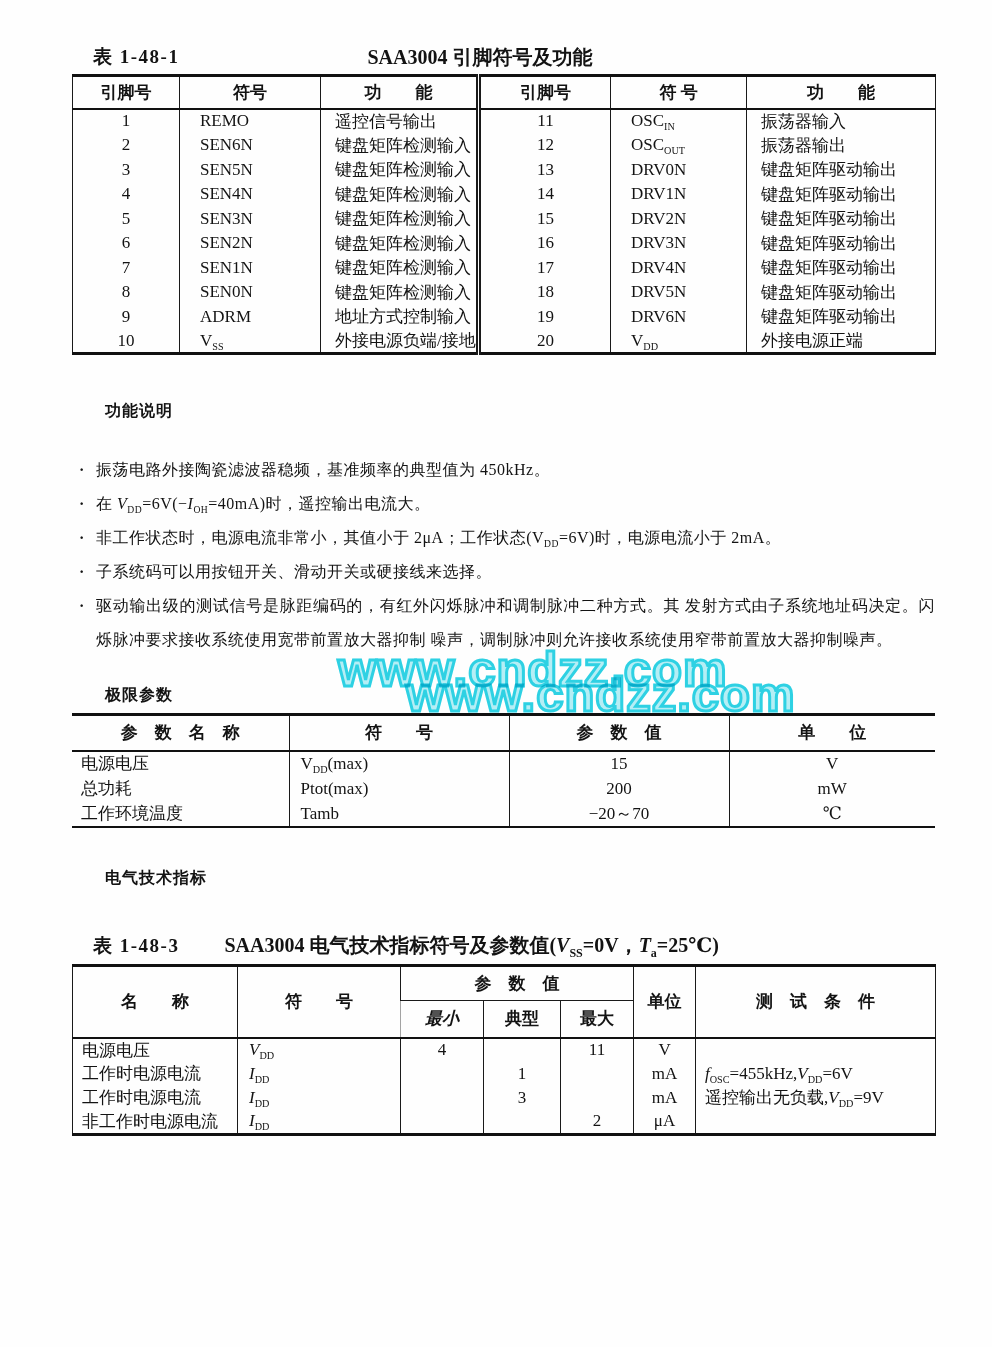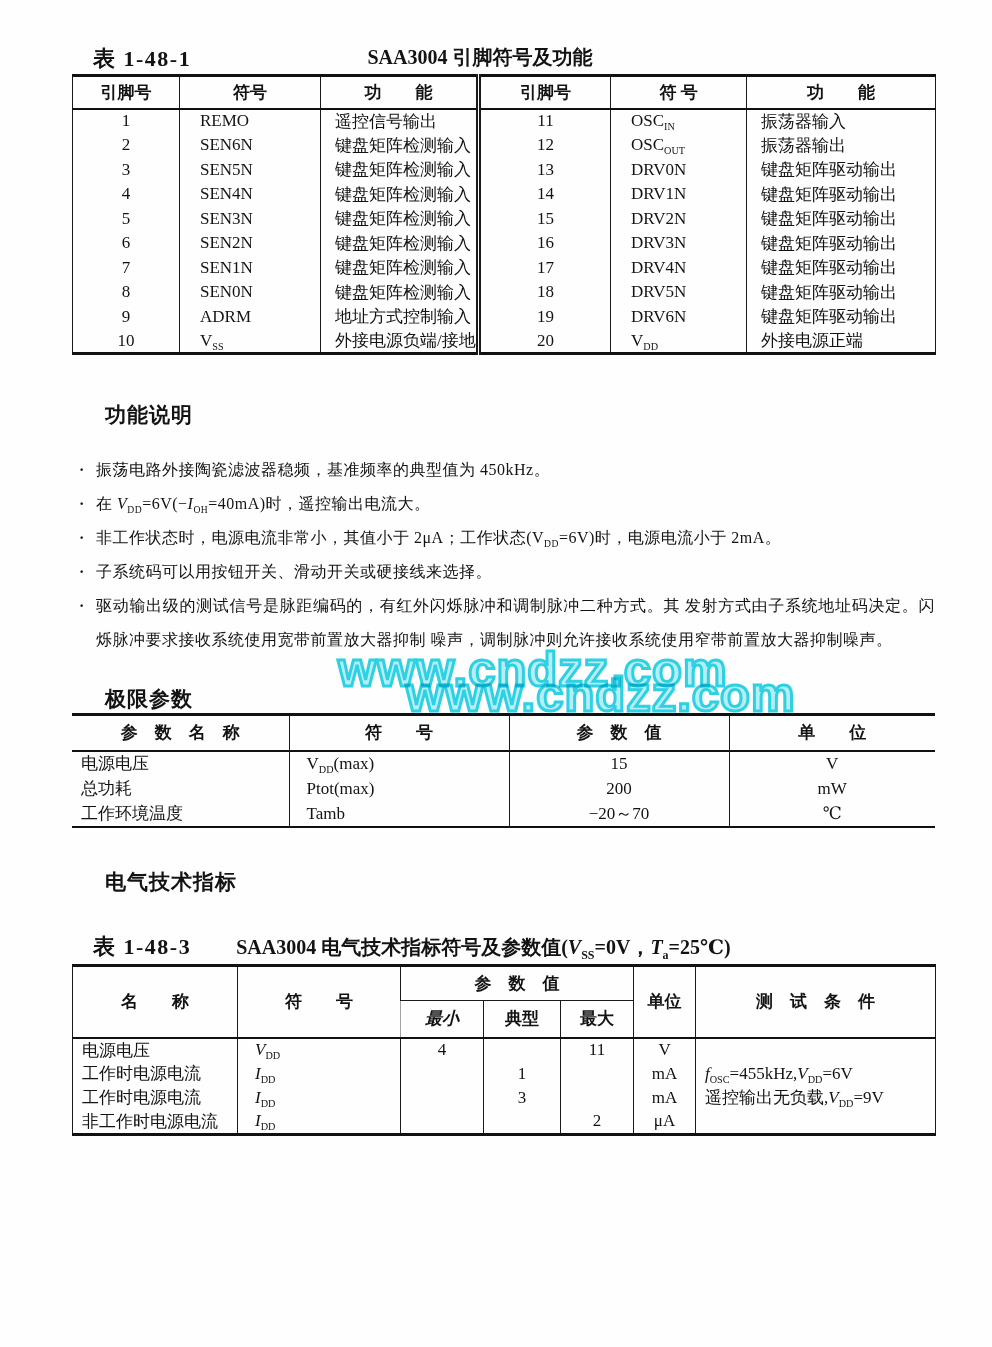--- a/index.html
+++ b/index.html
@@ -9,32 +9,32 @@
     font-family:"Liberation Serif","DejaVu Serif",serif;
     color:#131313;
   }
   .page {
     position:relative; width:992px; height:1347px;
     padding:44px 57px 0 72px; overflow:hidden; background:#fefefe;
   }
 
   
   .cap-row { position:relative; height:30px; padding-left:21px; }
-  .cap { font-size:22px; font-weight:bold; letter-spacing:1.5px; white-space:nowrap; }
+  .cap { font-size:19px; font-weight:bold; letter-spacing:1.5px; white-space:nowrap; }
   .centered {
     position:absolute; left:408px; top:0; transform:translateX(-50%);
     font-size:20px; font-weight:bold; white-space:nowrap;
   }
   .row3 { display:flex; align-items:baseline; }
   .cap-title3 { margin-left:45px; font-size:20px; font-weight:bold; white-space:nowrap; }
 
   
   .sec-h {
     font-family:"Liberation Sans","DejaVu Sans",sans-serif;
-    font-size:21px; font-weight:bold; letter-spacing:1px;
+    font-size:16px; font-weight:bold; letter-spacing:1px;
     margin-left:33px; height:28px;
   }
   #h-func { margin-top:46px; }
   #h-lim  { margin-top:28px; }
   #h-ele  { margin-top:40px; }
   #cap2   { margin-top:34px; }
   #cap3   { margin-top:36px; }
 
   
   .tbl { border-collapse:collapse; table-layout:fixed; width:863px; font-size:17px; }
@@ -58,21 +58,21 @@
   .ele-tbl thead th { border-bottom:2px solid #111; }
   .ele-tbl th.grp { border-bottom:1.5px solid #1a1a1a; }
   .ele-tbl th + th, .ele-tbl td + td { border-left:1px solid #1a1a1a; }
   .ele-tbl thead tr:nth-child(2) th:first-child { border-left:1px solid #a3a3a3;font-style:italic; }
   .ele-tbl td { height:24px; }
 
   .c-pin { text-align:center; }
   .c-sym { padding-left:20px; }
   .c-fn  { padding-left:14px; }
   .c-name{ padding-left:9px; }
-  .c-symL{ padding-left:17px; }
+  .c-symL{ padding-left:11px; }
   .c-ctr { text-align:center; }
   .c-cond{ padding-left:9px; }
 
   sub { font-size:60%; line-height:0; }
   i { font-style:italic; }
 
   
   .bullets { margin-top:24px; }
   .bullet {
     position:relative; font-size:16px; line-height:34px;

